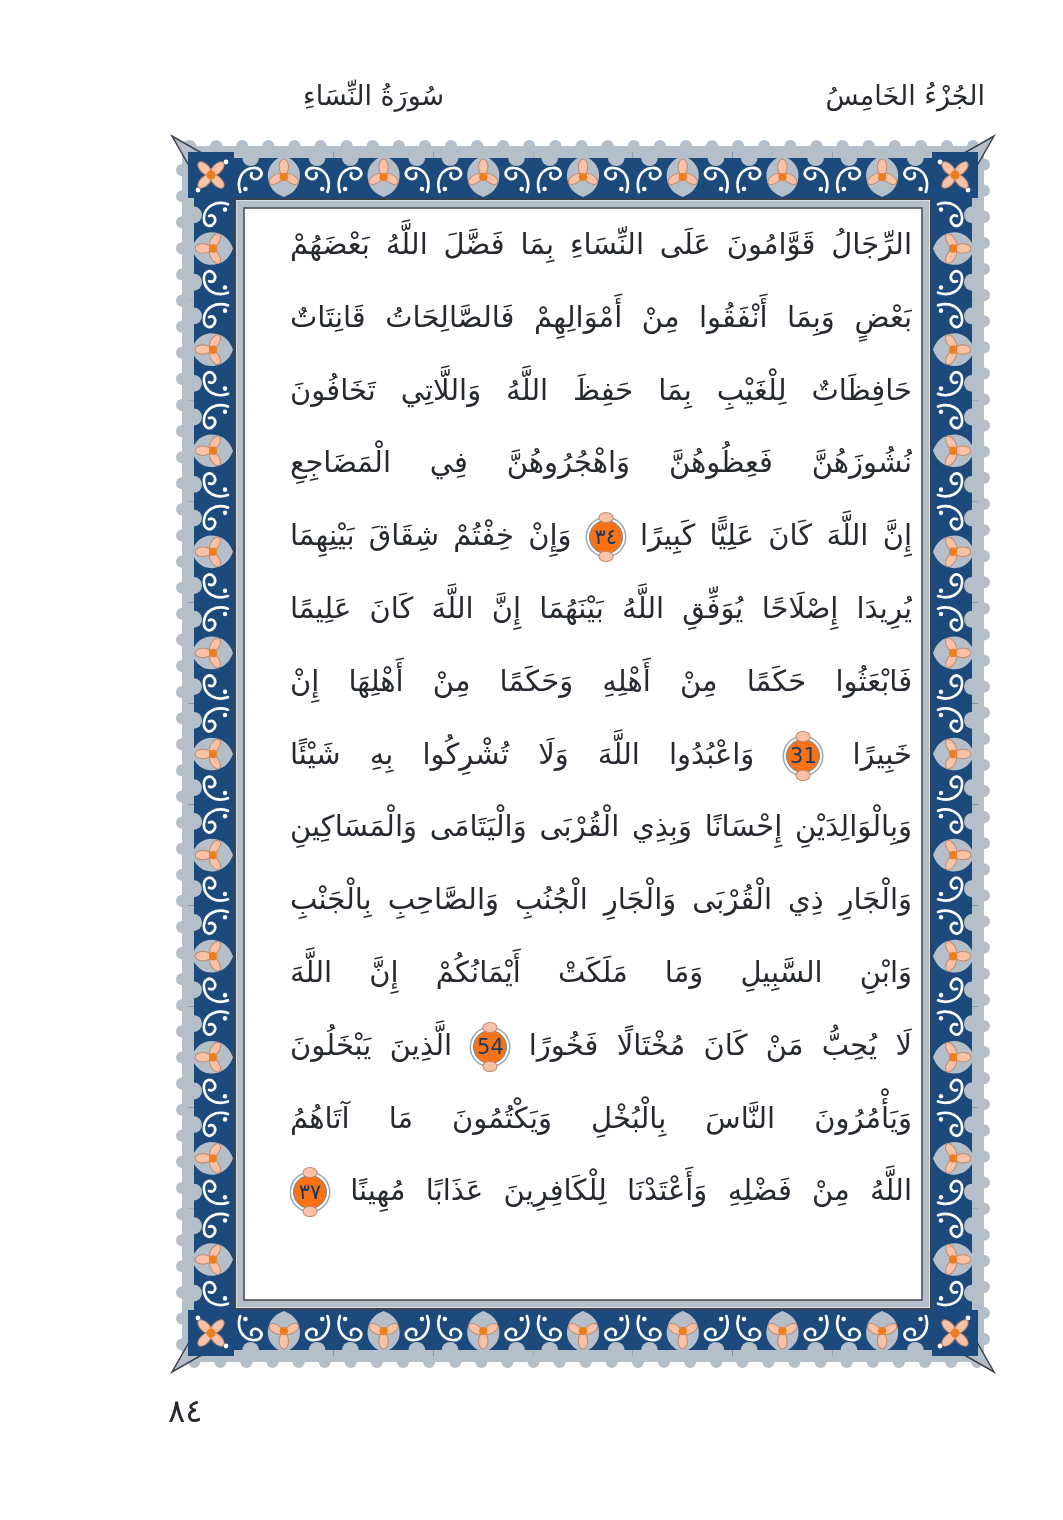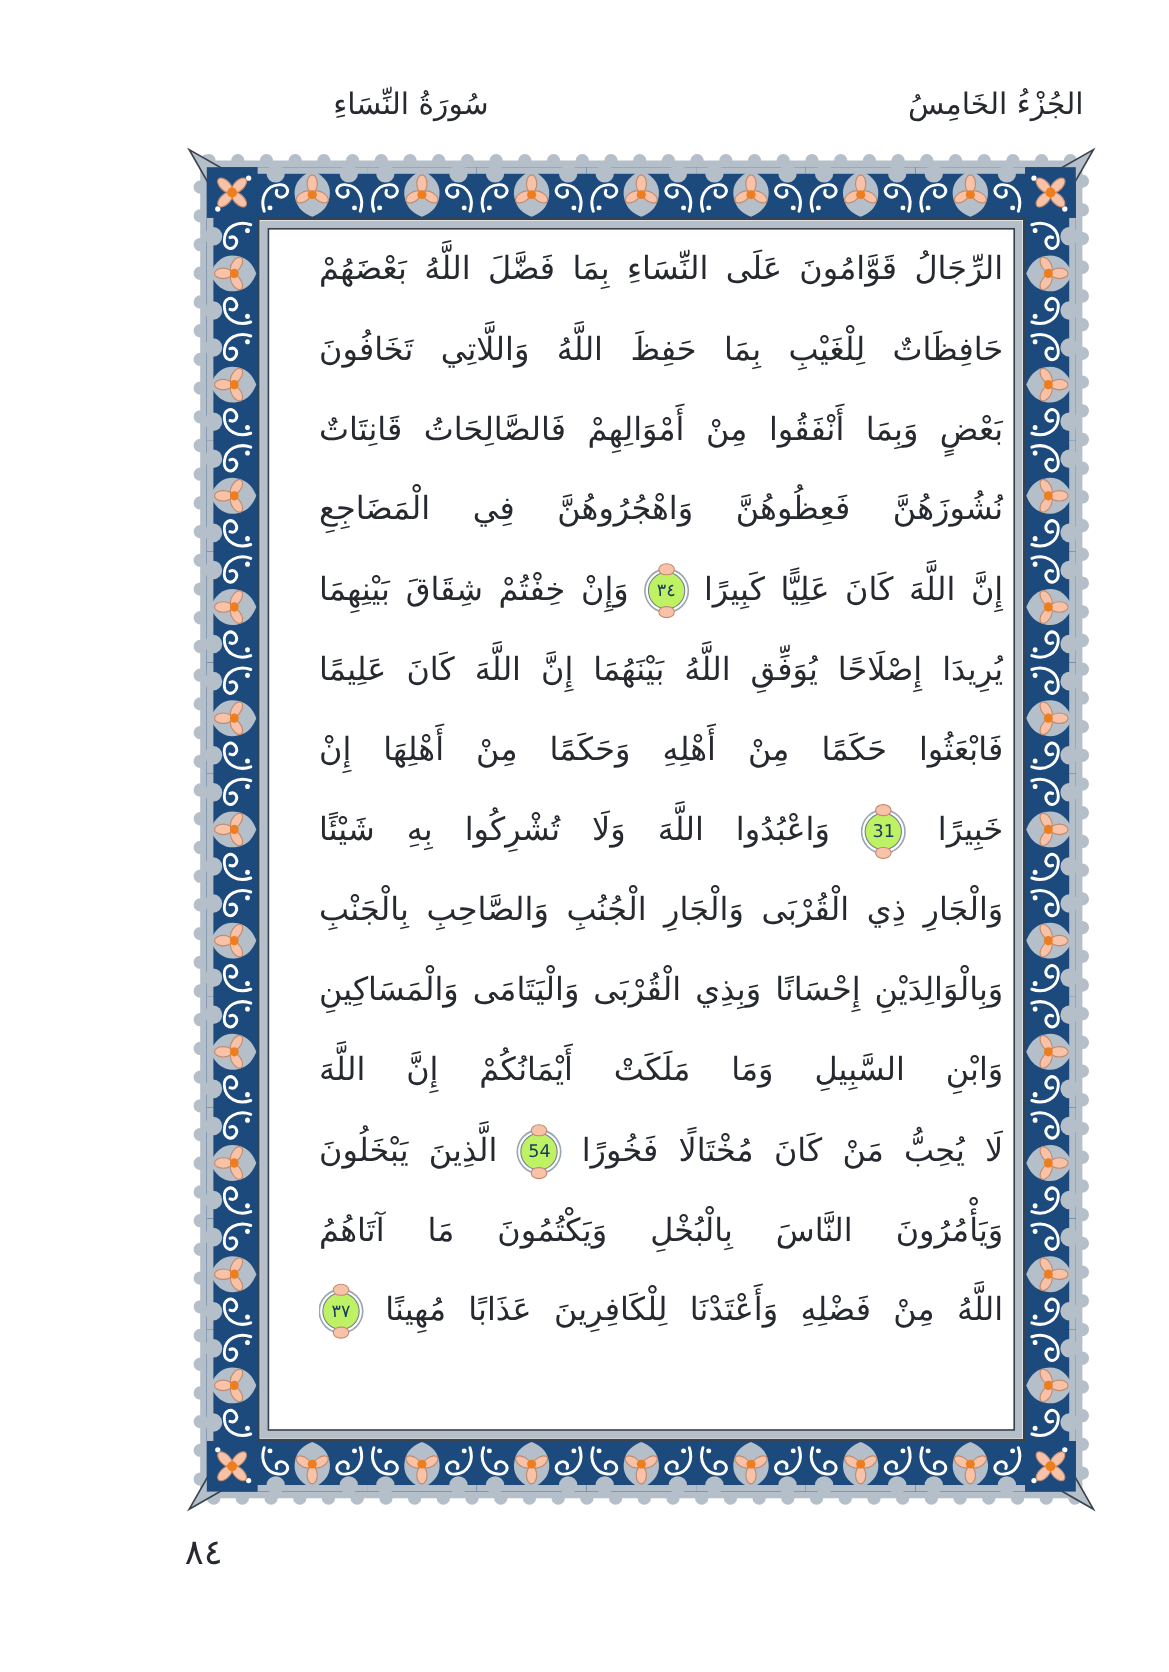--- a/index.html
+++ b/index.html
@@ -57,23 +57,23 @@
     text-align-last:justify;
     font-size:29px;color:var(--ink);
     white-space:normal;
     margin-left:36px;
   }
   .qline::after{content:"";display:inline-block;width:100%;}
   .qtext{color:var(--ink);}
   .vmarker{
     display:inline-flex;align-items:center;justify-content:center;
     width:32px;height:32px;border-radius:50%;
-    background:#bef264;border:1.5px solid #74818f;
+    background:#f97316;border:1.5px solid #74818f;
     box-shadow:0 0 0 2px #ffffff,0 0 0 3.5px #9aa7b2;
-    color:#173a60;font-size:16px;line-height:32px;
+    color:#173a60;font-size:21px;line-height:32px;
     vertical-align:middle;position:relative;margin:0 3px;
   }
   .vmarker::before{
     content:"";position:absolute;top:-9px;left:50%;transform:translateX(-50%);
     width:13px;height:9px;background:var(--salmon);
     border:1px solid #c08a6e;border-radius:50% 50% 45% 45%;
   }
   .vmarker::after{
     content:"";position:absolute;bottom:-9px;left:50%;transform:translateX(-50%);
     width:13px;height:9px;background:var(--salmon);
@@ -174,29 +174,29 @@
       <use href="#corner" transform="translate(20,1224) scale(1,-1)"></use>
       <use href="#corner" transform="translate(810,1224) scale(-1,-1)"></use>
 
       <rect x="67" y="67" width="696" height="1110" fill="#ffffff" class="s-dark2"></rect>
       <rect x="72" y="72" width="686" height="1100" fill="none" class="s-silver7"></rect>
       <rect x="76" y="76" width="678" height="1092" fill="none" class="s-dark"></rect>
     </svg>
 
     <div class="text-area" lang="ar" dir="rtl">
         <div class="qline"><span class="qtext">الرِّجَالُ قَوَّامُونَ عَلَى النِّسَاءِ بِمَا فَضَّلَ اللَّهُ بَعْضَهُمْ عَلَى</span></div>
+        <div class="qline"><span class="qtext">بَعْضٍ وَبِمَا أَنْفَقُوا مِنْ أَمْوَالِهِمْ فَالصَّالِحَاتُ قَانِتَاتٌ</span></div>
         <div class="qline"><span class="qtext">حَافِظَاتٌ لِلْغَيْبِ بِمَا حَفِظَ اللَّهُ وَاللَّاتِي تَخَافُونَ</span></div>
-        <div class="qline"><span class="qtext">بَعْضٍ وَبِمَا أَنْفَقُوا مِنْ أَمْوَالِهِمْ فَالصَّالِحَاتُ قَانِتَاتٌ</span></div>
         <div class="qline"><span class="qtext">نُشُوزَهُنَّ فَعِظُوهُنَّ وَاهْجُرُوهُنَّ فِي الْمَضَاجِعِ</span></div>
         <div class="qline"><span class="qtext">إِنَّ اللَّهَ كَانَ عَلِيًّا كَبِيرًا</span> <span class="vmarker">٣٤</span> <span class="qtext">وَإِنْ خِفْتُمْ شِقَاقَ بَيْنِهِمَا</span></div>
         <div class="qline"><span class="qtext">يُرِيدَا إِصْلَاحًا يُوَفِّقِ اللَّهُ بَيْنَهُمَا إِنَّ اللَّهَ كَانَ عَلِيمًا</span></div>
         <div class="qline"><span class="qtext">فَابْعَثُوا حَكَمًا مِنْ أَهْلِهِ وَحَكَمًا مِنْ أَهْلِهَا إِنْ</span></div>
         <div class="qline"><span class="qtext">خَبِيرًا</span> <span class="vmarker">31</span> <span class="qtext">وَاعْبُدُوا اللَّهَ وَلَا تُشْرِكُوا بِهِ شَيْئًا</span></div>
+        <div class="qline"><span class="qtext">وَبِالْوَالِدَيْنِ إِحْسَانًا وَبِذِي الْقُرْبَى وَالْيَتَامَى وَالْمَسَاكِينِ</span></div>
         <div class="qline"><span class="qtext">وَالْجَارِ ذِي الْقُرْبَى وَالْجَارِ الْجُنُبِ وَالصَّاحِبِ بِالْجَنْبِ</span></div>
-        <div class="qline"><span class="qtext">وَبِالْوَالِدَيْنِ إِحْسَانًا وَبِذِي الْقُرْبَى وَالْيَتَامَى وَالْمَسَاكِينِ</span></div>
         <div class="qline"><span class="qtext">وَابْنِ السَّبِيلِ وَمَا مَلَكَتْ أَيْمَانُكُمْ إِنَّ اللَّهَ</span></div>
         <div class="qline"><span class="qtext">لَا يُحِبُّ مَنْ كَانَ مُخْتَالًا فَخُورًا</span> <span class="vmarker">54</span> <span class="qtext">الَّذِينَ يَبْخَلُونَ</span></div>
         <div class="qline"><span class="qtext">وَيَأْمُرُونَ النَّاسَ بِالْبُخْلِ وَيَكْتُمُونَ مَا آتَاهُمُ</span></div>
         <div class="qline"><span class="qtext">اللَّهُ مِنْ فَضْلِهِ وَأَعْتَدْنَا لِلْكَافِرِينَ عَذَابًا مُهِينًا</span> <span class="vmarker">٣٧</span></div>
       </div>
   </div>
 
   <div class="page-num">٨٤</div>
 </div>
 

